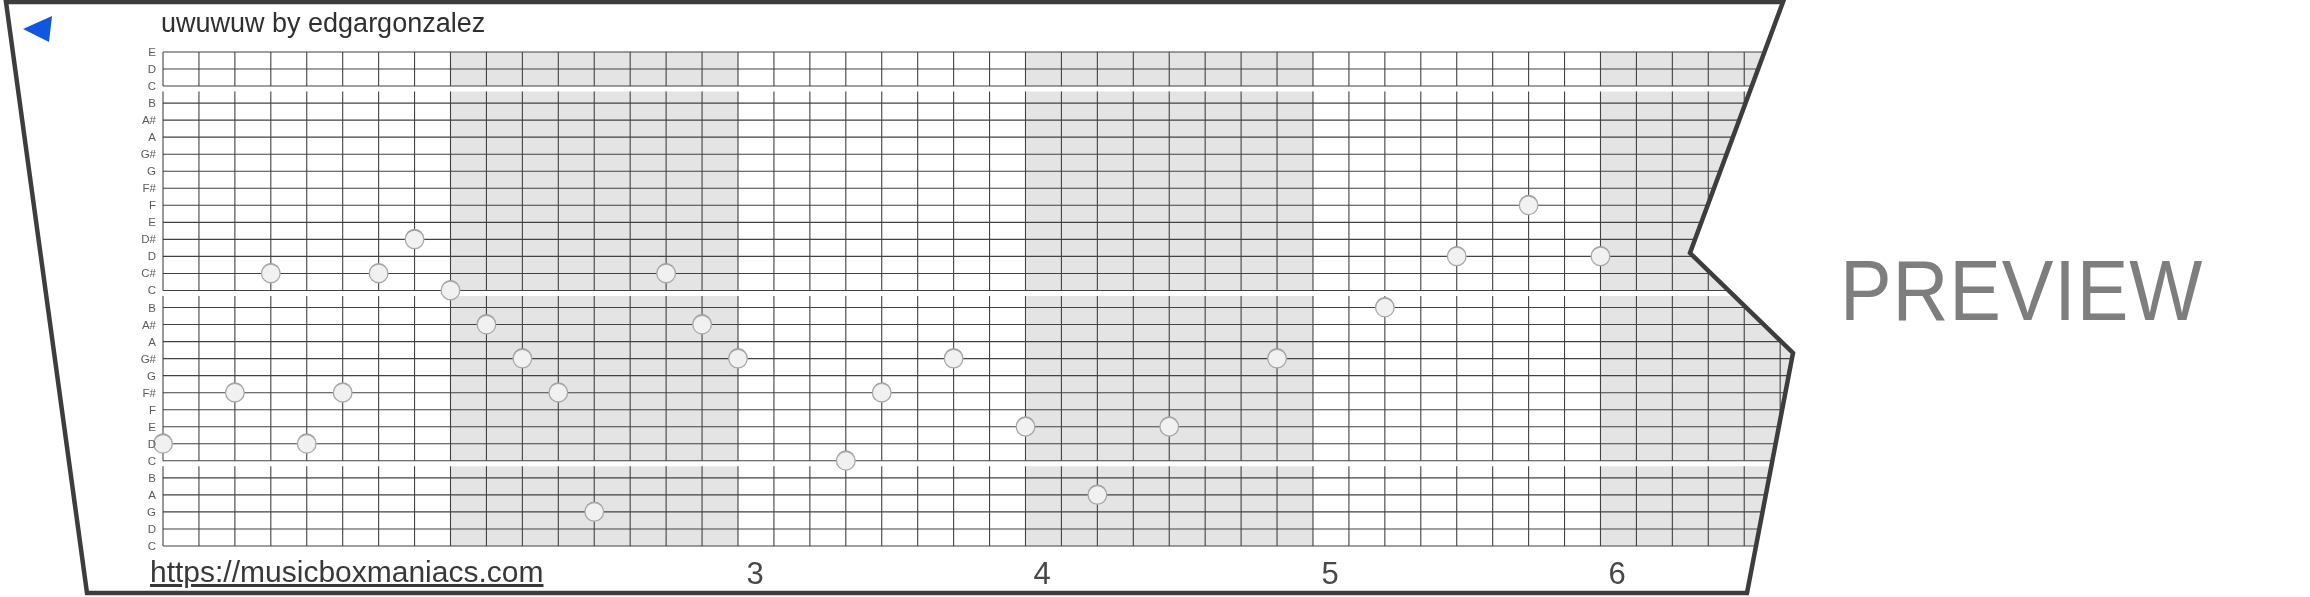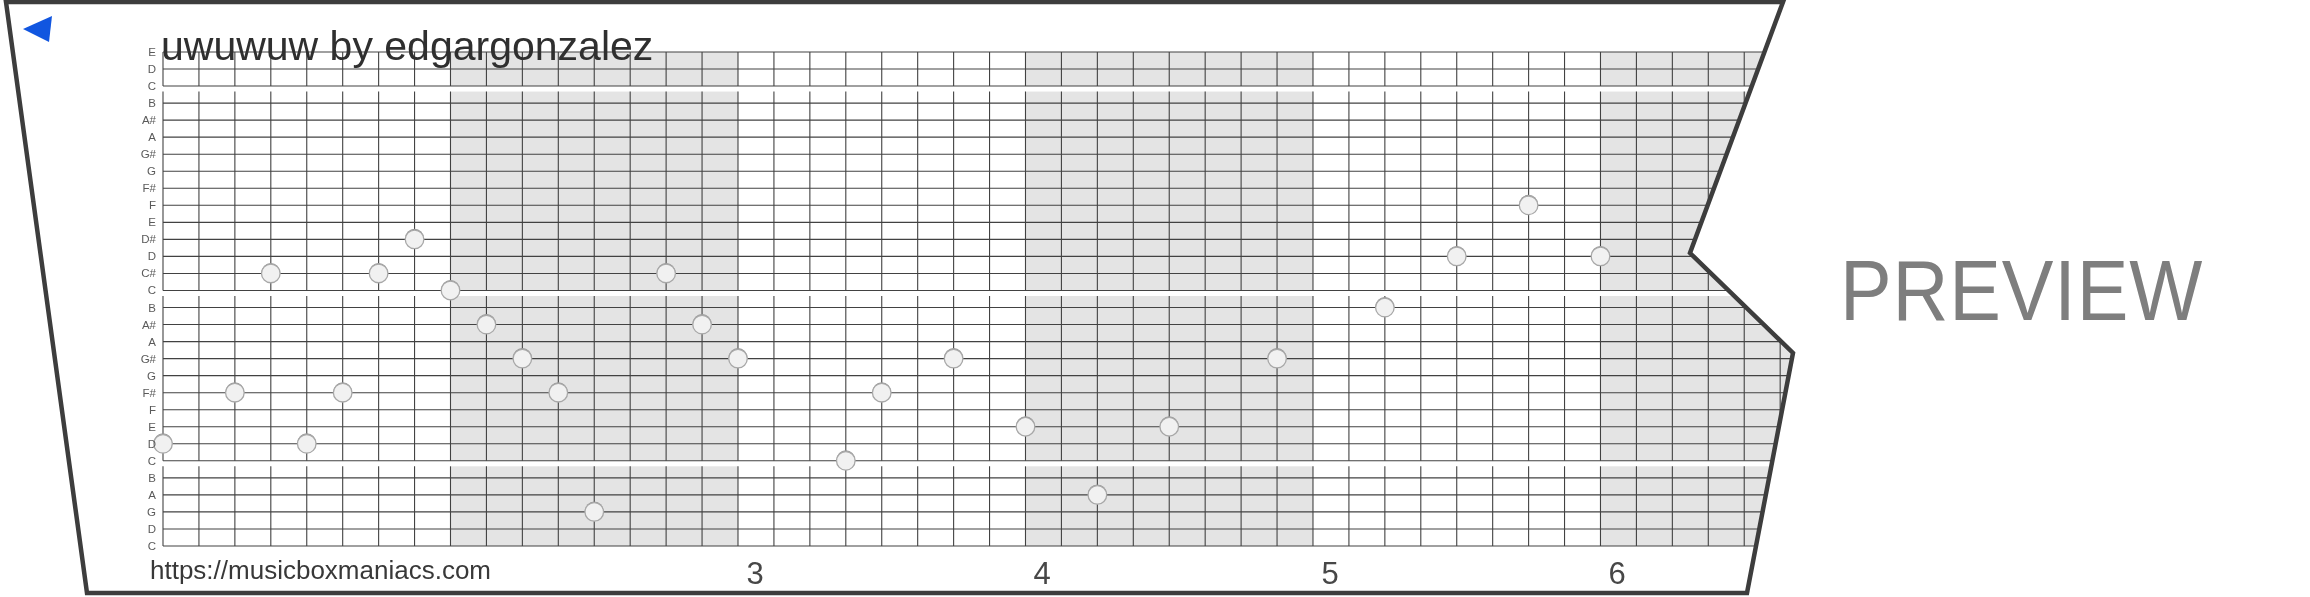--- a/index.html
+++ b/index.html
@@ -2,26 +2,26 @@
 <html><head>
 <meta charset="utf-8">
 <style>
   html,body{margin:0;padding:0;}
   body{
     width:2310px;height:597px;position:relative;overflow:hidden;
     background:#ffffff;font-family:"Liberation Sans", sans-serif;
   }
   #strip-svg{position:absolute;left:0;top:0;}
   .title{
-    position:absolute;left:161px;top:24px;font-size:41px;line-height:1.1;
+    position:absolute;left:161px;top:9px;font-size:27px;line-height:1.1;
     color:#2f2f2f;white-space:nowrap;
   }
   .footer-url{
-    position:absolute;left:150px;top:557px;font-size:26px;line-height:1.0;
-    color:#383838;white-space:nowrap;
+    position:absolute;left:150px;top:557px;font-size:30px;line-height:1.0;
+    color:#383838;white-space:nowrap;text-decoration:underline;
   }
   .watermark{
     position:absolute;left:1840px;top:247px;font-size:86px;line-height:1.0;
     font-weight:300;color:#7e7e7e;letter-spacing:1px;white-space:nowrap;
     transform:scaleX(0.90);transform-origin:left top;
   }
 </style>
 </head>
 <body>
 

